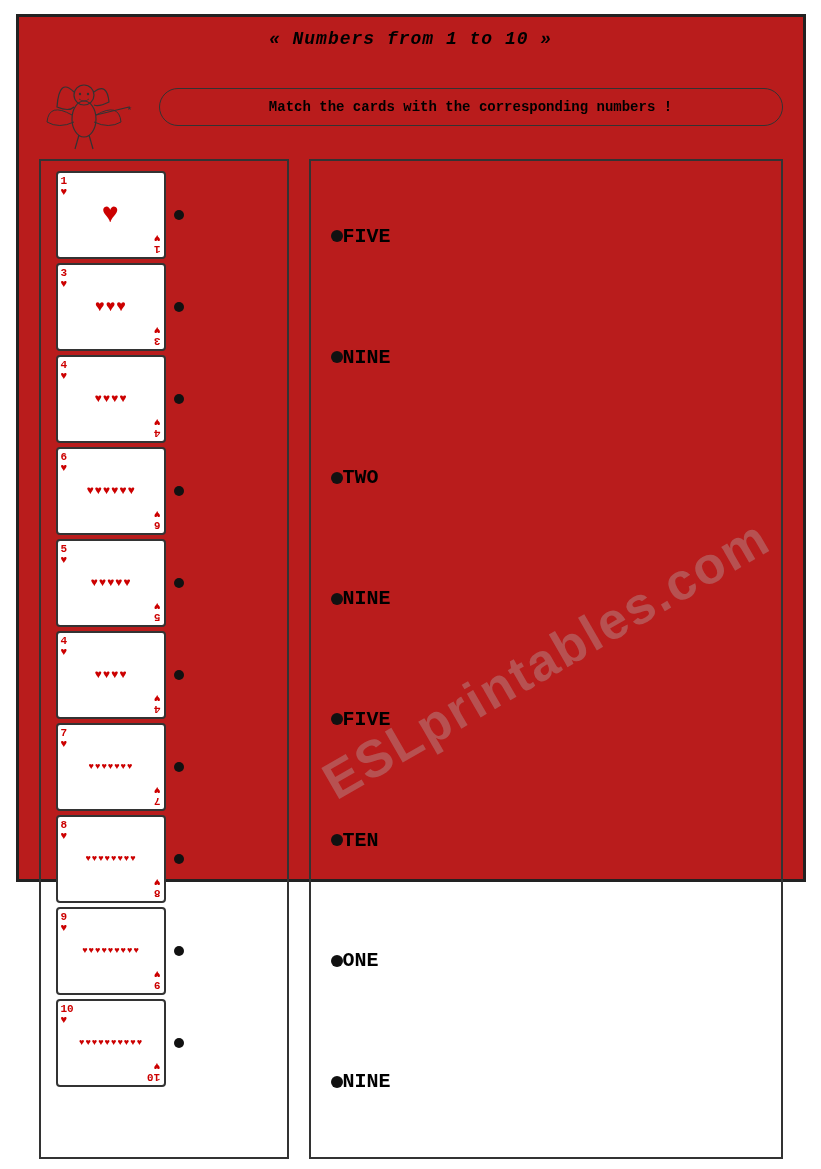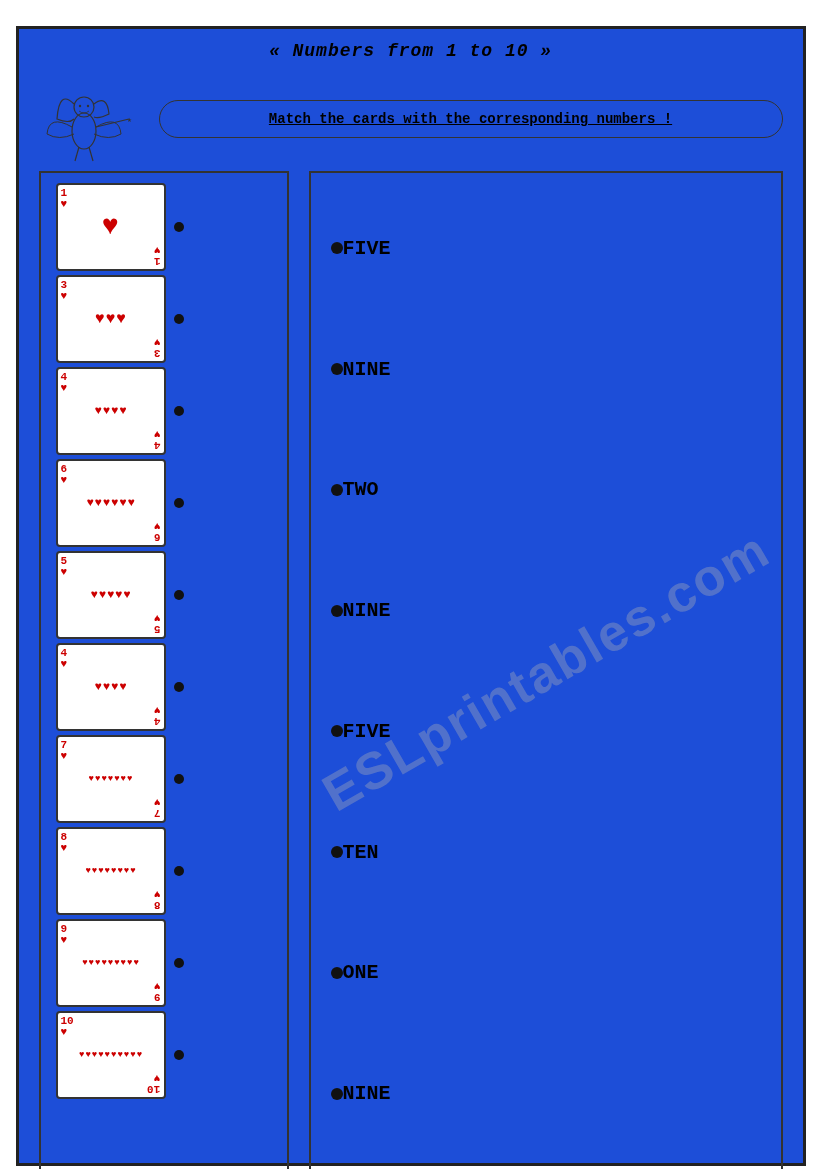--- a/index.html
+++ b/index.html
@@ -7,25 +7,25 @@
     body {
       width: 821px;
       height: 1169px;
       background: #fff;
       font-family: 'Courier New', Courier, monospace;
       overflow: hidden;
     }
 
     .outer-border {
       width: 790px;
-      height: 1140px;
-      margin: 26px auto;
+      height: 868px;
+      margin: 14px auto;
       border: 3px solid #222;
       position: relative;
-      background: #1d4ed8;
+      background: #b91c1c;
     }
 
     .title-area {
       text-align: center;
       padding-top: 12px;
       font-size: 18px;
       font-weight: bold;
       font-style: italic;
       letter-spacing: 1px;
     }
@@ -41,21 +41,20 @@
     .instruction-oval {
       flex: 1;
       border: 1.5px solid #333;
       border-radius: 50px;
       padding: 10px 20px;
       text-align: center;
       font-size: 14px;
       font-weight: bold;
       font-family: 'Courier New', Courier, monospace;
       margin-left: 10px;
-      text-decoration: underline;
     }
 
     .main-content {
       display: flex;
       padding: 0 20px;
       gap: 20px;
       height: calc(1140px - 140px);
     }
 
     .left-panel {

